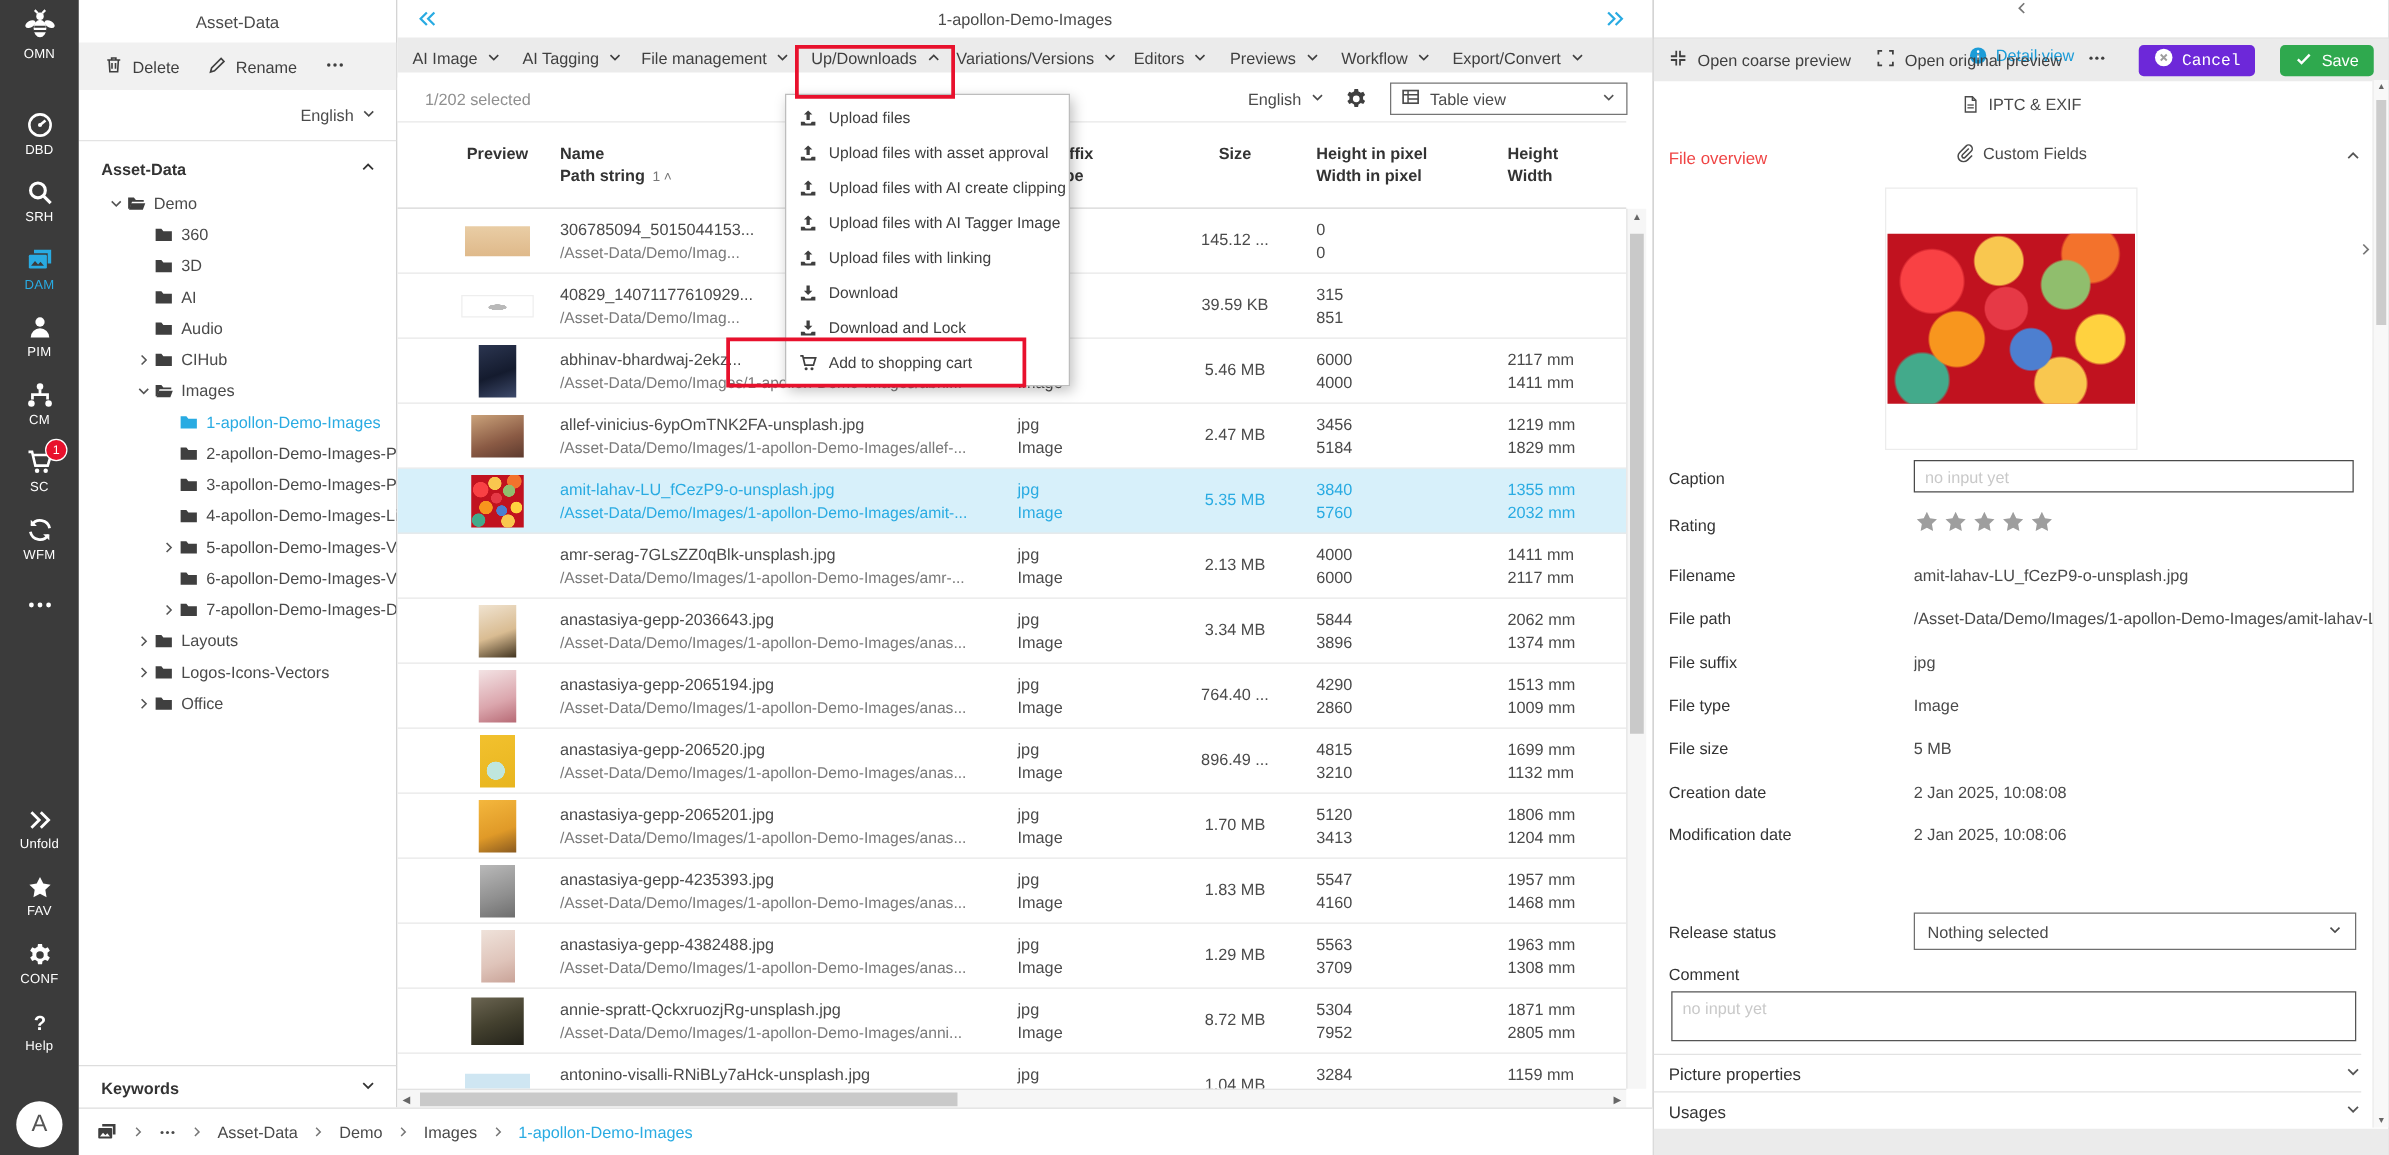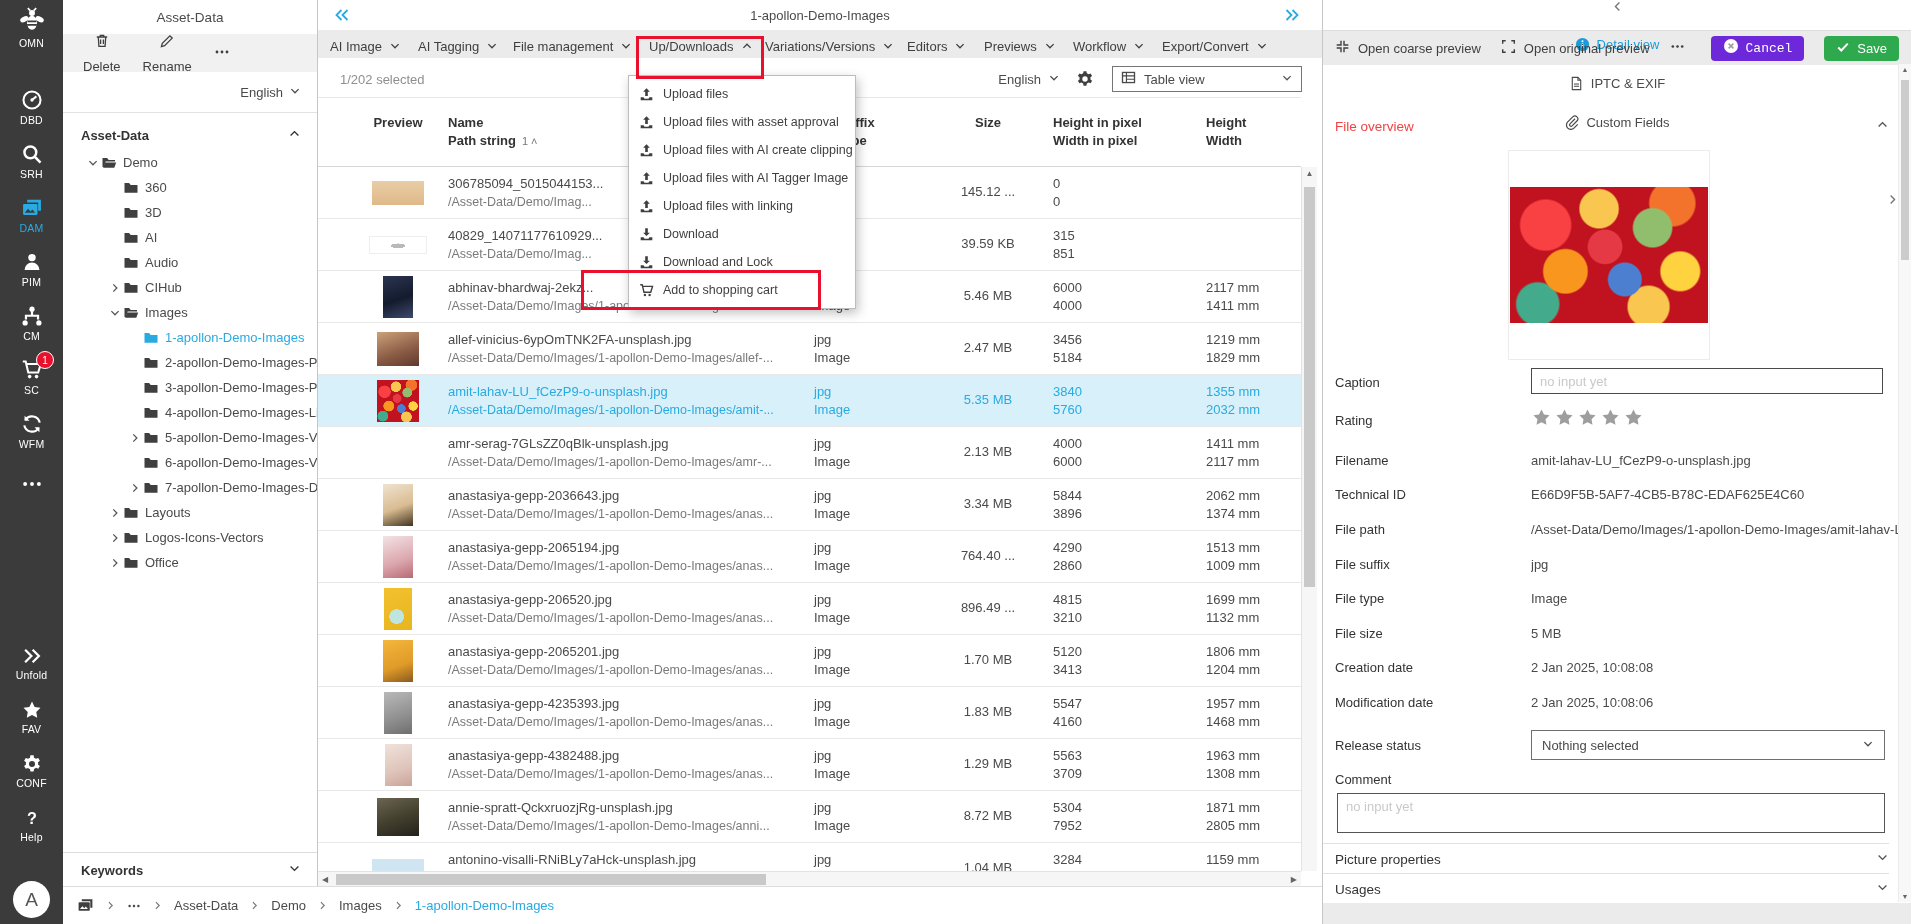--- a/index.html
+++ b/index.html
@@ -14,21 +14,21 @@
   .rail-item.active{color:#29abe2;}
   .rail-label{font-size:10.5px;letter-spacing:.2px;}
   .badge{position:absolute;top:1px;right:9px;width:16px;height:16px;border-radius:50%;background:#e8112d;
          color:#fff;font-size:10px;display:flex;align-items:center;justify-content:center;border:1px solid #fff;}
   .rail-avatar{position:absolute;left:13px;top:881px;width:37px;height:37px;border-radius:50%;background:#fff;
                color:#555;display:flex;align-items:center;justify-content:center;font-size:19px;cursor:pointer;}
   
   #tree-panel{position:absolute;left:63px;top:0;width:255px;height:886px;background:#fff;border-right:1px solid #c6c6c6;box-sizing:border-box;}
   .tp-title{height:34px;display:flex;align-items:center;justify-content:center;color:#4a4a4a;font-size:13.5px;}
   .tp-toolbar{height:38px;background:#f1f1f1;display:flex;align-items:center;gap:22px;padding-left:20px;color:#3f3f3f;}
-  .tp-tool{display:flex;align-items:center;gap:7px;cursor:pointer;flex-direction:column;}
+  .tp-tool{display:flex;align-items:center;gap:7px;cursor:pointer;}
   .tp-lang{height:40px;display:flex;align-items:center;justify-content:flex-end;gap:6px;padding-right:16px;border-bottom:1px solid #e3e3e3;cursor:pointer;}
   .tp-root{margin-top:14px;padding:0 16px 0 18px;display:flex;align-items:center;justify-content:space-between;font-weight:bold;color:#333;}
   #tree{position:absolute;top:150px;left:0;right:0;}
   .tree-item{height:25px;display:flex;align-items:center;color:#4a4a4a;cursor:pointer;white-space:nowrap;overflow:hidden;}
   .tree-item .exp{width:16px;display:inline-flex;justify-content:center;color:#555;flex:none;}
   .tree-item .fold{margin-right:6px;color:#3f3f3f;flex:none;}
   .tree-item.selected{color:#29abe2;}
   .tree-item.selected .fold{color:#29abe2;}
   .lv1{padding-left:22px;} .lv2{padding-left:44px;} .lv3{padding-left:64px;}
   .tp-keywords{position:absolute;top:852px;left:0;right:0;height:34px;border-top:1px solid #ddd;display:flex;
@@ -1160,24 +1160,20 @@
         <svg viewBox="0 0 16 16" width="19" height="19" aria-hidden="true">
           <path d="M8 1.2l2.1 4.3 4.7.7-3.4 3.3.8 4.7L8 12l-4.2 2.2.8-4.7L1.2 6.2l4.7-.7z" fill="currentColor"></path>
         </svg>
       </span>
     <div id="rfields">
         <div class="f-row">
    <span class="f-label">Filename</span>
    <span class="f-value">amit-lahav-LU_fCezP9-o-unsplash.jpg</span>
         </div>
         <div class="f-row">
-   <span class="f-label">Technical ID</span>
-   <span class="f-value">E66D9F5B-5AF7-4CB5-B78C-EDAF625E4C60</span>
-        </div>
-        <div class="f-row">
    <span class="f-label">File path</span>
    <span class="f-value">/Asset-Data/Demo/Images/1-apollon-Demo-Images/amit-lahav-LL</span>
         </div>
         <div class="f-row">
    <span class="f-label">File suffix</span>
    <span class="f-value">jpg</span>
         </div>
         <div class="f-row">
    <span class="f-label">File type</span>
    <span class="f-value">Image</span>

